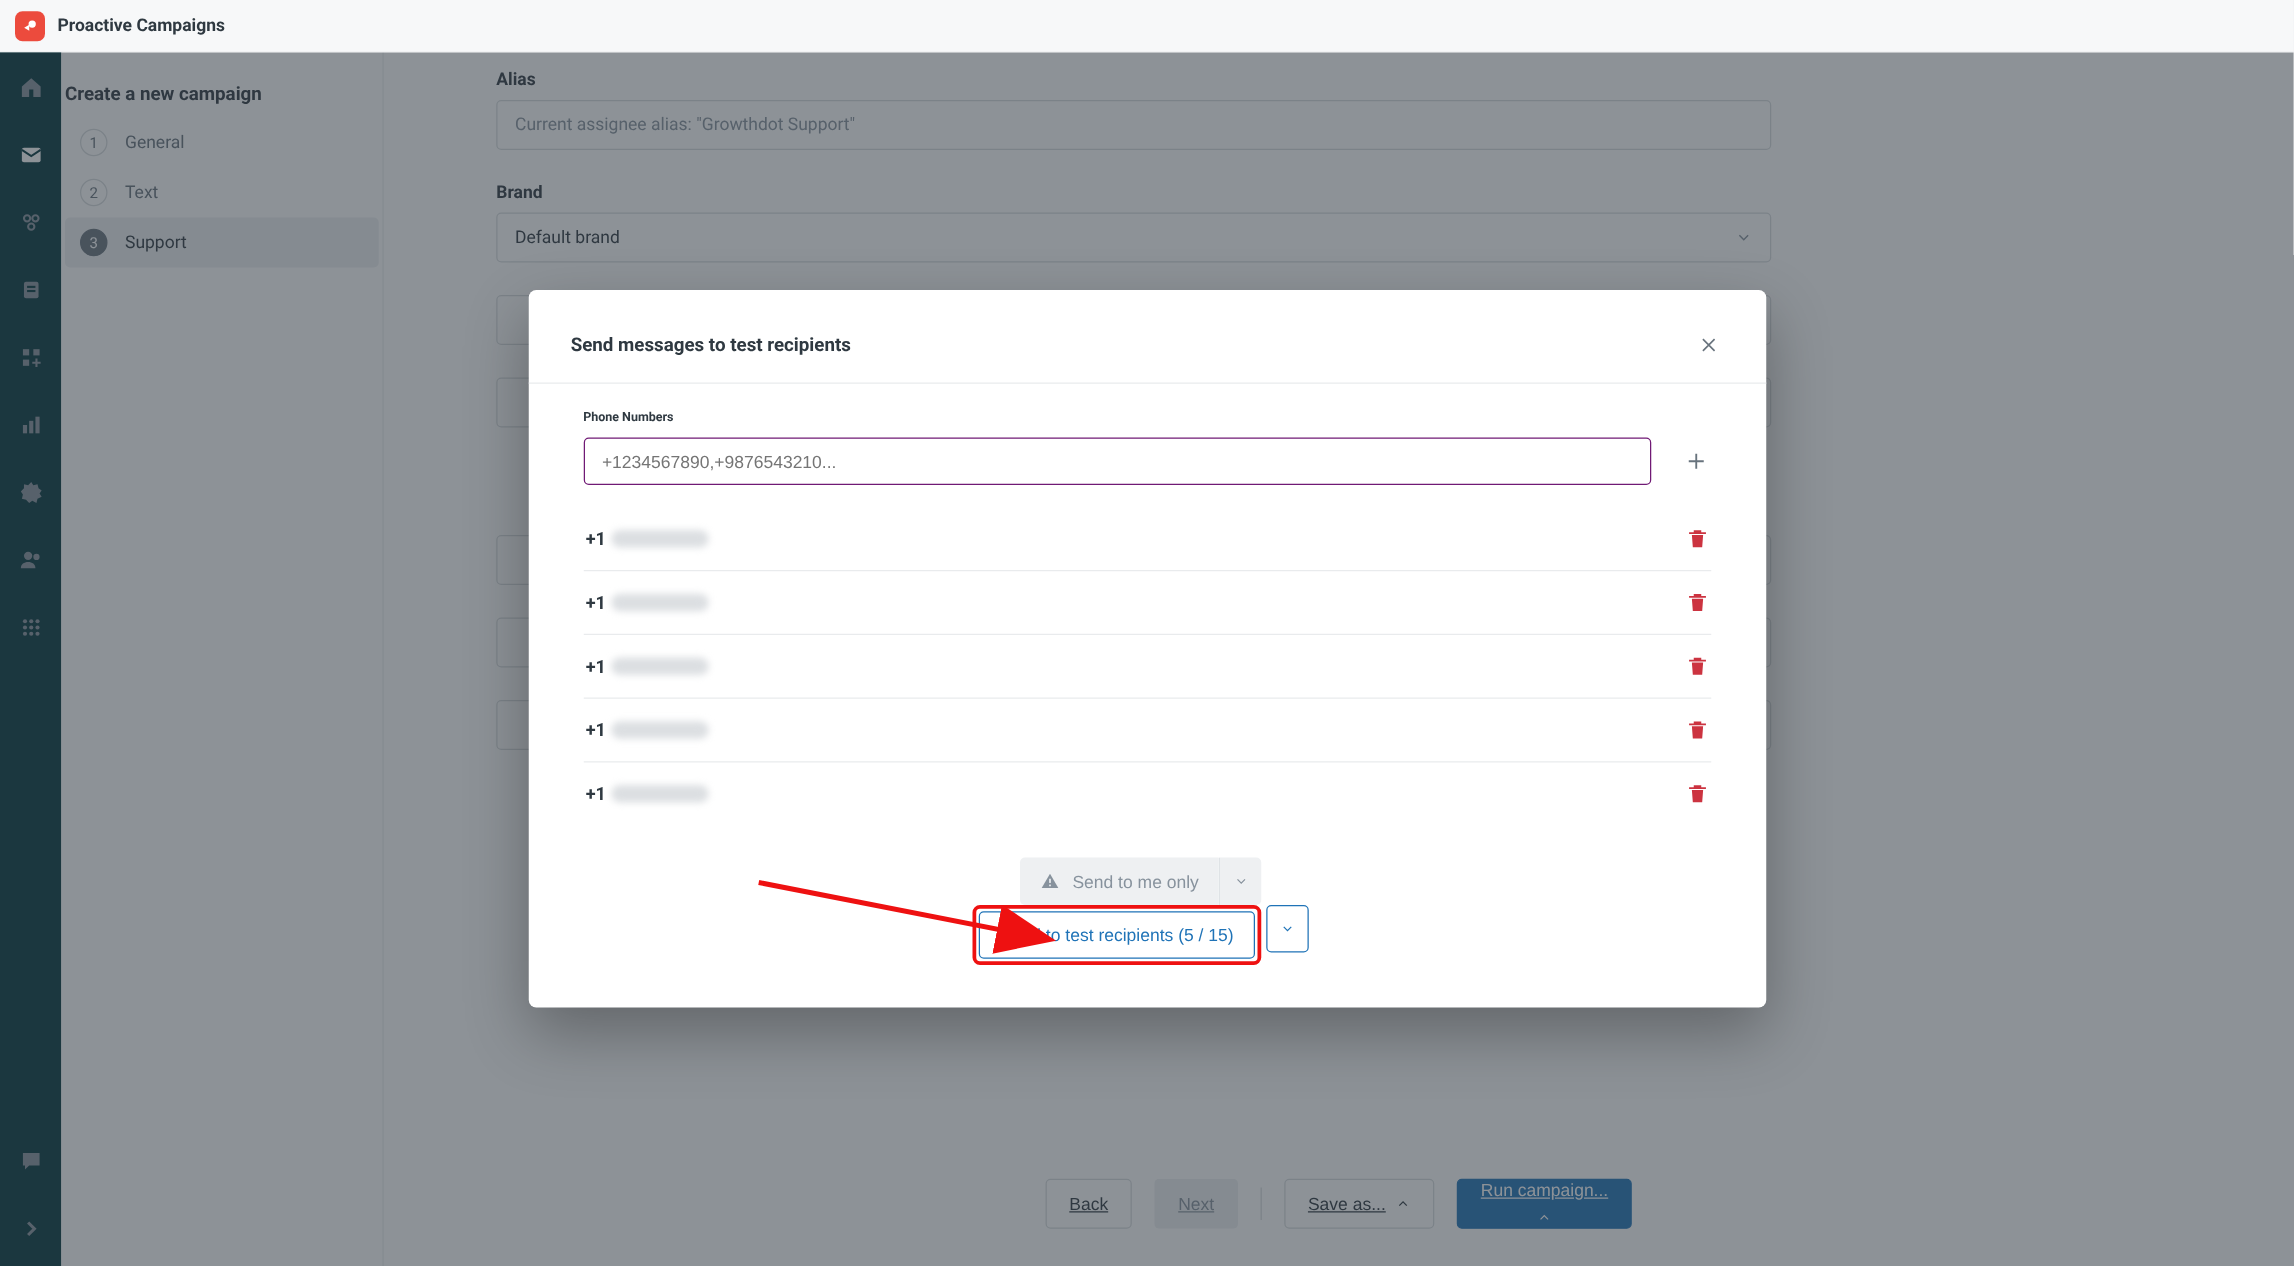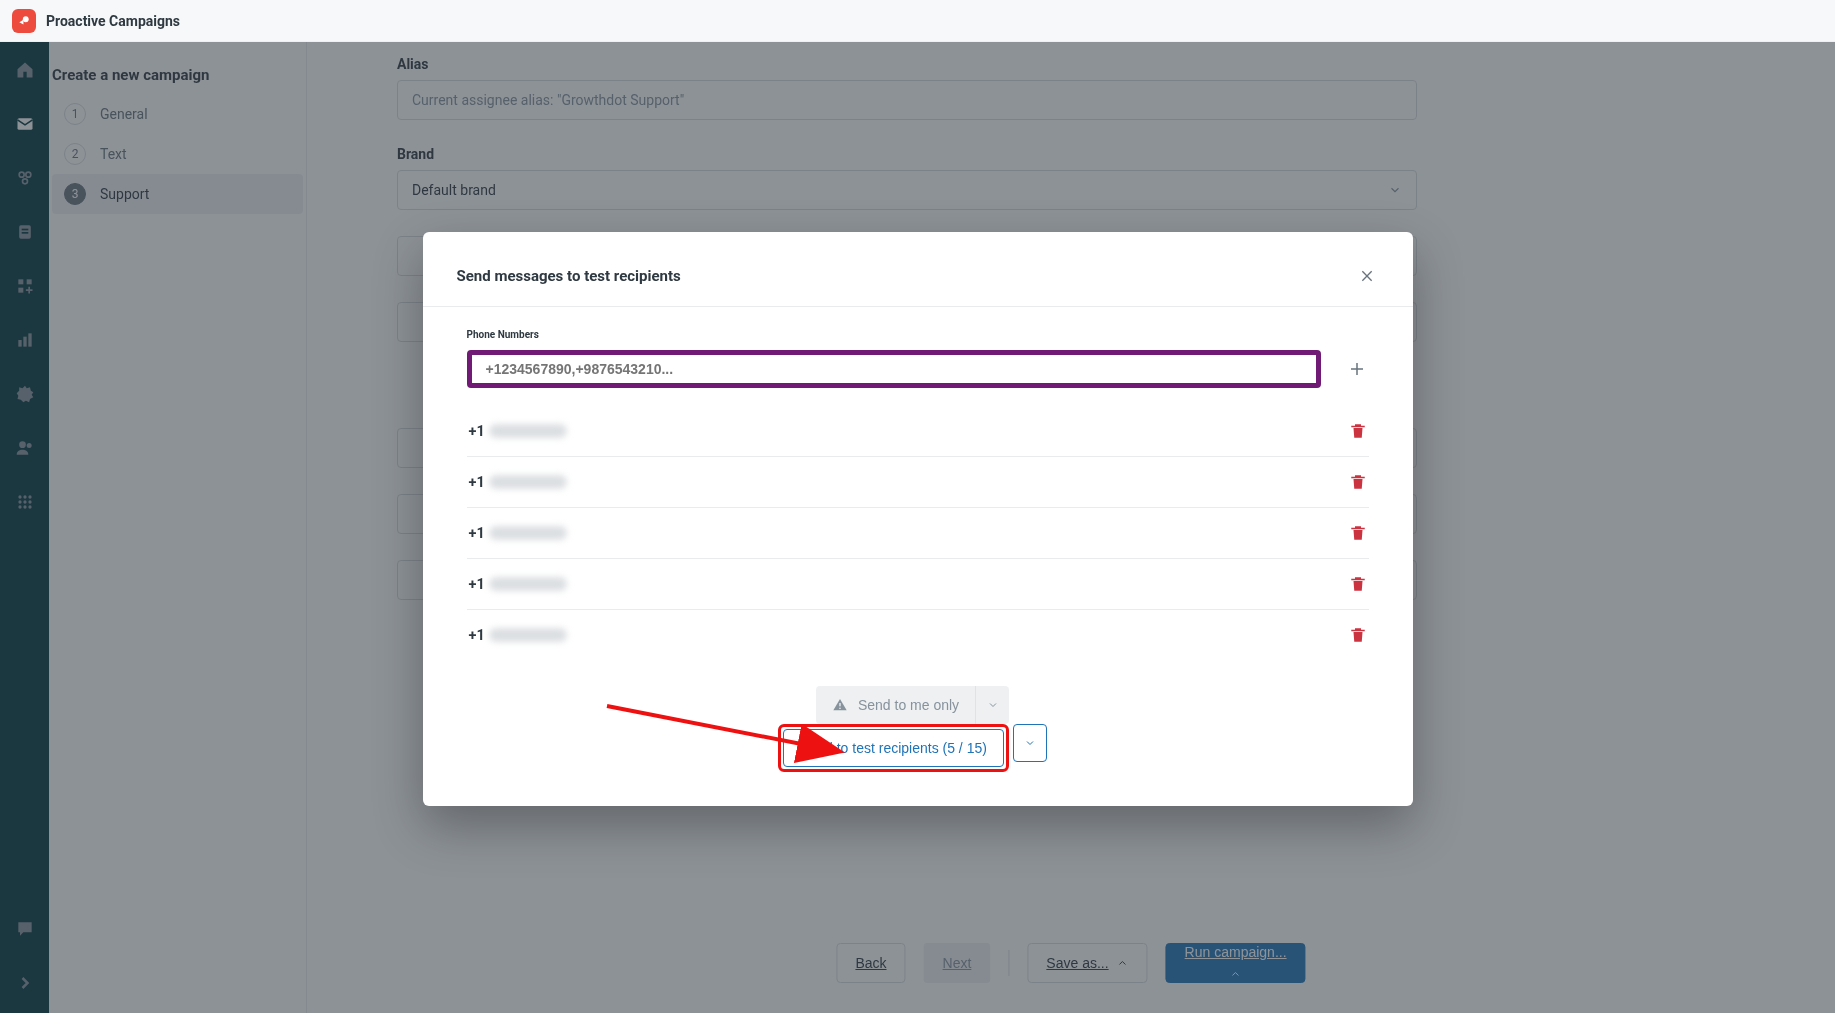--- a/index.html
+++ b/index.html
@@ -47,21 +47,21 @@
 
   
   .modal-wrap { position:absolute; inset:0; display:flex; align-items:flex-start; justify-content:center; padding-top:190px; pointer-events:none;}
   .modal { width: 990px; background:#fff; border-radius:6px; box-shadow:0 20px 50px rgba(0,0,0,0.3); pointer-events:auto; padding-bottom: 8px;}
   .modal-head { display:flex; align-items:center; justify-content:space-between; padding:32px 34px 18px 34px; border-bottom:1px solid #e9ebed;}
   .modal-head h3 { font-size:15px; font-weight:700; }
   .close-btn { width:24px; height:24px; display:flex; align-items:center; justify-content:center; color:#68737d; cursor:pointer;}
   .modal-body { padding: 22px 44px 6px 44px; }
   .mb-label { font-size:10px; font-weight:700; margin-bottom:10px; }
   .phone-row { display:flex; align-items:center; gap:24px; margin-bottom:18px;}
-  .phone-input { flex:1; height:38px; border:5px solid #701a75; border-radius:4px; padding:12px 14px; font-size:14px; color:#87929d;font-weight:bold;}
+  .phone-input { flex:1; height:38px; border:1px solid #701a75; border-radius:4px; padding:12px 14px; font-size:14px; color:#87929d;}
   .add-btn { width:24px; height:24px; display:flex; align-items:center; justify-content:center; color:#68737d; cursor:pointer;}
   .num-list { }
   .num-row { display:flex; align-items:center; justify-content:space-between; padding:16px 2px; border-bottom:1px solid #e9ebed;}
   .num-val { font-size:14.5px; font-weight:700; display:flex; align-items:center; gap:4px;}
   .blur-chip { display:inline-block; width:78px; height:14px; background:#dcdfe2; border-radius:7px; filter: blur(3px);}
   .trash { color:#cc3340; cursor:pointer; width:18px; height:18px;}
   .modal-foot { display:flex; align-items:center; justify-content:space-between; padding: 20px 44px 26px 34px; flex-direction: column;}
   .send-me { display:inline-flex; align-items:stretch;}
   .send-me .main-b { height:38px; background:#eef0f2; color:#87929d; border:none; border-radius:4px 0 0 4px; padding:0 16px; font-size:14px; display:inline-flex; align-items:center; gap:10px; cursor:not-allowed;}
   .send-me .drop-b { height:38px; width:34px; background:#eef0f2; border:none; border-left:1px solid #dfe3e6; border-radius:0 4px 4px 0; display:inline-flex; align-items:center; justify-content:center; color:#87929d; cursor:not-allowed;}

